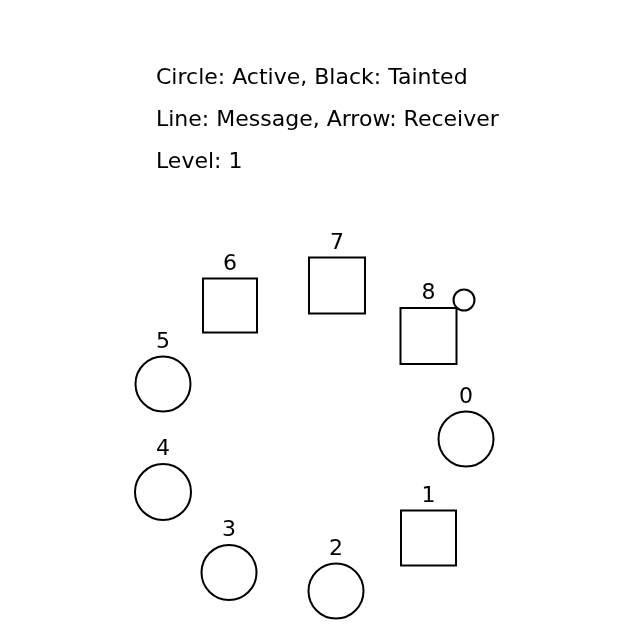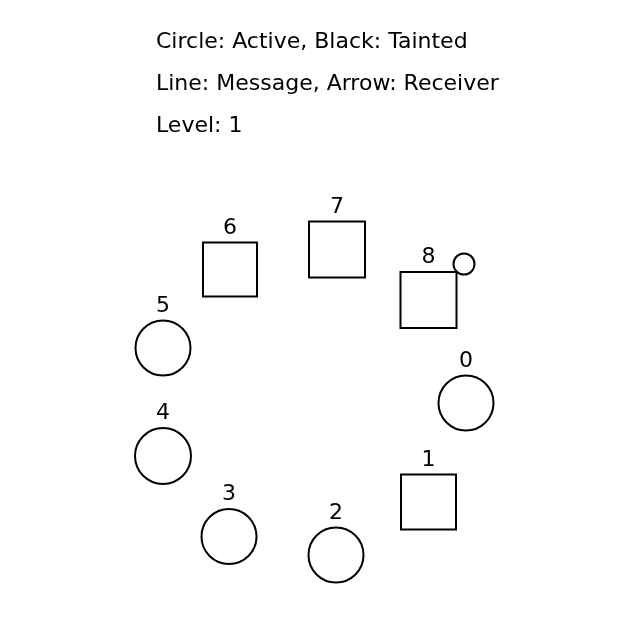--- a/index.html
+++ b/index.html
@@ -9,20 +9,21 @@
     height: 626px;
     background: #ffffff;
     overflow: hidden;
     font-family: "DejaVu Sans", sans-serif;
   }
   .canvas {
     position: relative;
     width: 626px;
     height: 560px;
     background: #ffffff;
+    margin-top: 36px;
   }
   svg { display: block; }
   .legend-text {
     font-family: "DejaVu Sans", sans-serif;
     font-size: 22px;
     fill: #000000;
   }
   .node-label {
     font-family: "DejaVu Sans", sans-serif;
     font-size: 22px;

